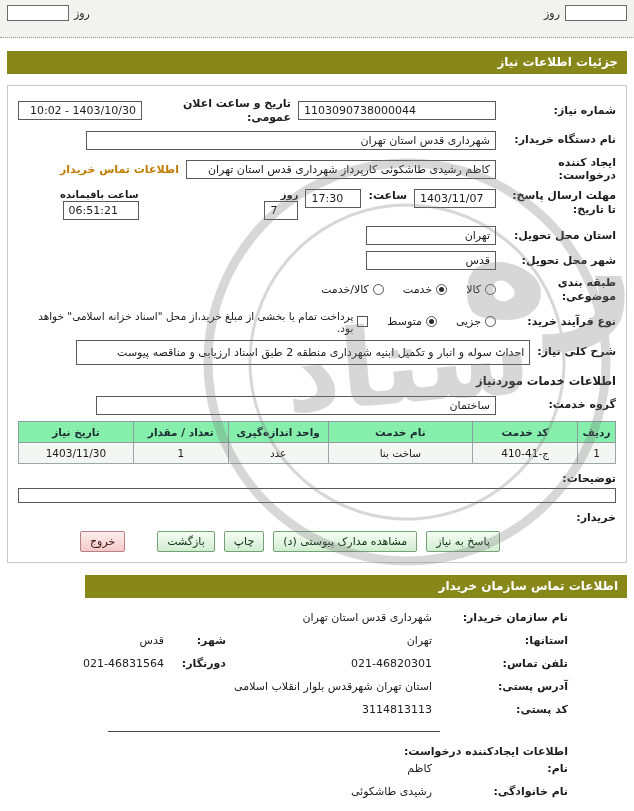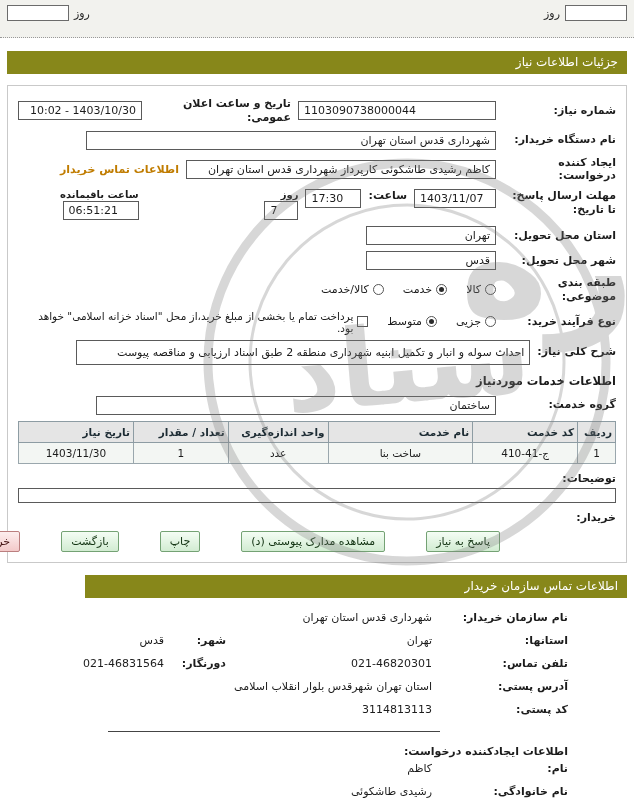--- a/index.html
+++ b/index.html
@@ -25,21 +25,21 @@
     padding: 5px 7px;
   }
   .top-group { display: flex; align-items: center; gap: 5px; }
   .mini-box { width: 62px; height: 16px; background: #fff; border: 1px solid #6b6b6b; }
   .day-label { font-size: 11px; color: #222; }
 
   
   .bar {
     background: #87871a;
     color: #fff;
-    font-weight: normal;
+    font-weight: bold;
     font-size: 12px;
     height: 23px;
     line-height: 23px;
     padding: 0 9px;
   }
   .bar1 { margin: 13px 7px 11px 7px; }
   .bar2 { margin: 12px 7px 13px 85px; }
 
   
   .panel {
@@ -83,37 +83,37 @@
   }
   .checkbox { width: 11px; height: 11px; border: 1px solid #555; background: #fff; flex: none; }
   .treasury { font-size: 10.5px; }
 
   .desc-box { flex: 1; height: 25px; line-height: 23px; margin-left: 58px; }
   .group-box { flex: 1; margin-left: 78px; }
   .sec-hdr { font-weight: bold; font-size: 11.5px; margin: 9px 0 8px; }
 
   .tbl { width: 100%; border-collapse: collapse; margin: 2px 0 8px; font-size: 10.5px; }
   .tbl th {
-    background: #e5e5e5; border: 1px solid #8d9ca3; font-weight: bold;
-    padding: 4px 3px; color: #1c2b33; text-align: right;
+    background: #86efac; border: 1px solid #8d9ca3; font-weight: bold;
+    padding: 4px 3px; color: #1c2b33; text-align: center;
   }
   .tbl td { border: 1px solid #9aa7ad; background: #f3f6f3; padding: 4px 3px; text-align: center; }
   .c1 { width: 38px; } .c2 { width: 105px; } .c3 { width: 145px; }
   .c4 { width: 100px; } .c5 { width: 95px; } .c6 { width: 115px; }
 
   .notes-label { font-weight: bold; margin: 5px 0 3px; }
   .notes-box { height: 15px; border: 1px solid #5a5a5a; background: #fff; margin-bottom: 8px; }
   .buyer-label { font-weight: bold; margin-bottom: 7px; }
 
   .btn-row { display: flex; align-items: center; gap: 9px; padding-right: 116px; }
   .btn {
     border: 1px solid #74a274;
     background: linear-gradient(#f4fdf4, #d2ecd2);
     padding: 3px 9px; font-size: 11px; font-family: inherit;
-    color: #123312; border-radius: 2px; cursor: pointer; white-space: nowrap; margin-left: 32px;
+    color: #123312; border-radius: 2px; cursor: pointer; white-space: nowrap;
   }
   .btn-exit {
     border-color: #bb7f7f;
     background: linear-gradient(#fdeeee, #f3c9c9);
     color: #431111;
     margin-right: auto; margin-left: 62px;
   }
 
   
   .contact { padding: 0 66px 0 16px; }

